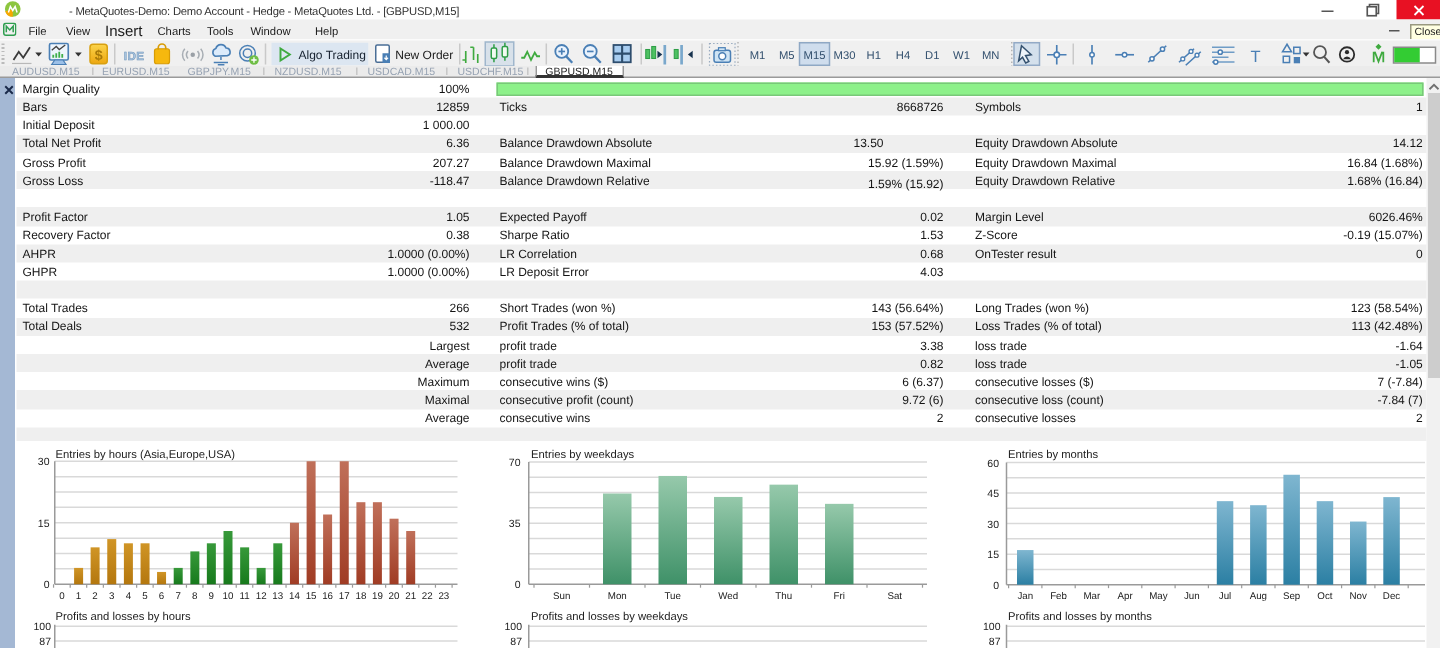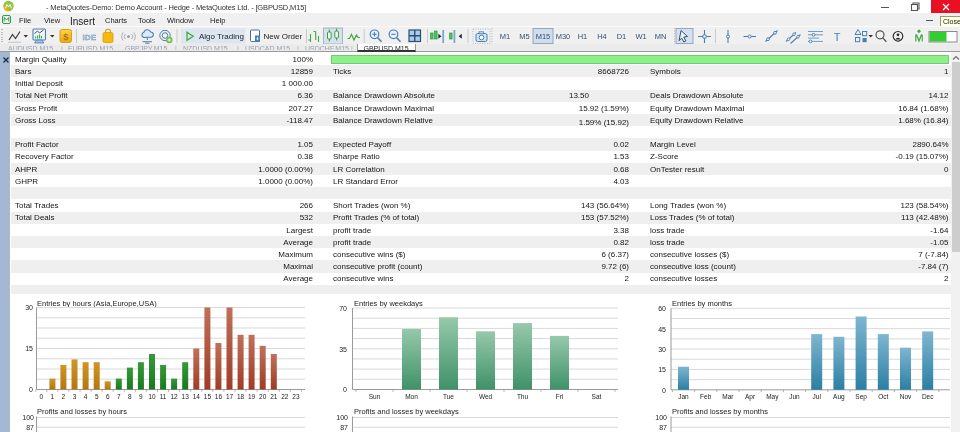--- a/index.html
+++ b/index.html
@@ -204,55 +204,55 @@
 <span class="ab t8" style="left:333px;top:67.0px">Ticks</span>
 <span class="ab t8 vr" style="left:429px;top:67.0px;width:200px">8668726</span>
 <span class="ab t8" style="left:650px;top:67.0px">Symbols</span>
 <span class="ab t8 vr" style="left:748.5px;top:67.0px;width:200px">1</span>
 <span class="ab t8" style="left:15px;top:79.2px">Initial Deposit</span>
 <span class="ab t8 vr" style="left:113px;top:79.2px;width:200px">1 000.00</span>
 <span class="ab t8" style="left:15px;top:91.4px">Total Net Profit</span>
 <span class="ab t8 vr" style="left:113px;top:91.4px;width:200px">6.36</span>
 <span class="ab t8" style="left:333px;top:91.4px">Balance Drawdown Absolute</span>
 <span class="ab t8 vr" style="left:429px;top:91.4px;width:160px">13.50</span>
-<span class="ab t8" style="left:650px;top:91.4px">Deals Drawdown Absolute</span>
+<span class="ab t8" style="left:650px;top:91.4px">Equity Drawdown Absolute</span>
 <span class="ab t8 vr" style="left:748.5px;top:91.4px;width:200px">14.12</span>
 <span class="ab t8" style="left:15px;top:103.6px">Gross Profit</span>
 <span class="ab t8 vr" style="left:113px;top:103.6px;width:200px">207.27</span>
 <span class="ab t8" style="left:333px;top:103.6px">Balance Drawdown Maximal</span>
 <span class="ab t8 vr" style="left:429px;top:103.6px;width:200px">15.92 (1.59%)</span>
 <span class="ab t8" style="left:650px;top:103.6px">Equity Drawdown Maximal</span>
 <span class="ab t8 vr" style="left:748.5px;top:103.6px;width:200px">16.84 (1.68%)</span>
 <span class="ab t8" style="left:15px;top:115.8px">Gross Loss</span>
 <span class="ab t8 vr" style="left:113px;top:115.8px;width:200px">-118.47</span>
 <span class="ab t8" style="left:333px;top:115.8px">Balance Drawdown Relative</span>
 <span class="ab t8 vr" style="left:429px;top:118px;width:200px">1.59% (15.92)</span>
 <span class="ab t8" style="left:650px;top:115.8px">Equity Drawdown Relative</span>
 <span class="ab t8 vr" style="left:748.5px;top:115.8px;width:200px">1.68% (16.84)</span>
 <span class="ab t8" style="left:15px;top:140.2px">Profit Factor</span>
 <span class="ab t8 vr" style="left:113px;top:140.2px;width:200px">1.05</span>
 <span class="ab t8" style="left:333px;top:140.2px">Expected Payoff</span>
 <span class="ab t8 vr" style="left:429px;top:140.2px;width:200px">0.02</span>
 <span class="ab t8" style="left:650px;top:140.2px">Margin Level</span>
-<span class="ab t8 vr" style="left:748.5px;top:140.2px;width:200px">2890.64%</span>
+<span class="ab t8 vr" style="left:748.5px;top:140.2px;width:200px">6026.46%</span>
 <span class="ab t8" style="left:15px;top:152.4px">Recovery Factor</span>
 <span class="ab t8 vr" style="left:113px;top:152.4px;width:200px">0.38</span>
 <span class="ab t8" style="left:333px;top:152.4px">Sharpe Ratio</span>
 <span class="ab t8 vr" style="left:429px;top:152.4px;width:200px">1.53</span>
 <span class="ab t8" style="left:650px;top:152.4px">Z-Score</span>
 <span class="ab t8 vr" style="left:748.5px;top:152.4px;width:200px">-0.19 (15.07%)</span>
 <span class="ab t8" style="left:15px;top:164.6px">AHPR</span>
 <span class="ab t8 vr" style="left:113px;top:164.6px;width:200px">1.0000 (0.00%)</span>
 <span class="ab t8" style="left:333px;top:164.6px">LR Correlation</span>
 <span class="ab t8 vr" style="left:429px;top:164.6px;width:200px">0.68</span>
 <span class="ab t8" style="left:650px;top:164.6px">OnTester result</span>
 <span class="ab t8 vr" style="left:748.5px;top:164.6px;width:200px">0</span>
 <span class="ab t8" style="left:15px;top:176.8px">GHPR</span>
 <span class="ab t8 vr" style="left:113px;top:176.8px;width:200px">1.0000 (0.00%)</span>
-<span class="ab t8" style="left:333px;top:176.8px">LR Standard Error</span>
+<span class="ab t8" style="left:333px;top:176.8px">LR Deposit Error</span>
 <span class="ab t8 vr" style="left:429px;top:176.8px;width:200px">4.03</span>
 <span class="ab t8" style="left:15px;top:201.2px">Total Trades</span>
 <span class="ab t8 vr" style="left:113px;top:201.2px;width:200px">266</span>
 <span class="ab t8" style="left:333px;top:201.2px">Short Trades (won %)</span>
 <span class="ab t8 vr" style="left:429px;top:201.2px;width:200px">143 (56.64%)</span>
 <span class="ab t8" style="left:650px;top:201.2px">Long Trades (won %)</span>
 <span class="ab t8 vr" style="left:748.5px;top:201.2px;width:200px">123 (58.54%)</span>
 <span class="ab t8" style="left:15px;top:213.4px">Total Deals</span>
 <span class="ab t8 vr" style="left:113px;top:213.4px;width:200px">532</span>
 <span class="ab t8" style="left:333px;top:213.4px">Profit Trades (% of total)</span>

